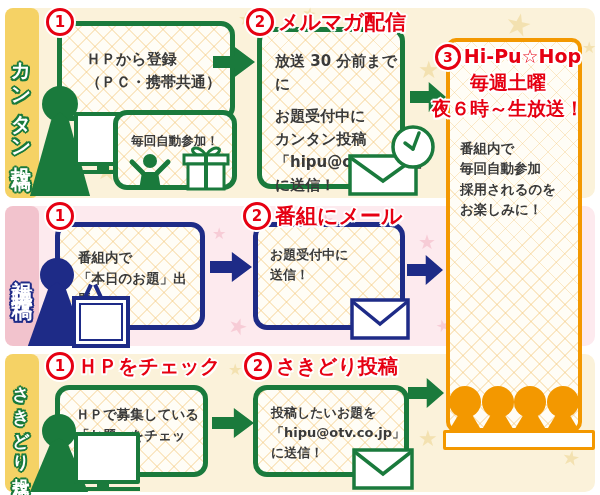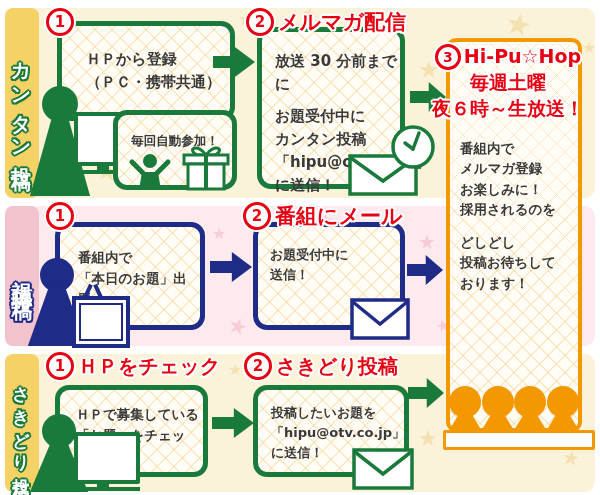--- a/index.html
+++ b/index.html
@@ -269,28 +269,23 @@
     <div class="l1">
       <span class="num-circle" style="width:20px;height:20px;font-size:14px">3</span>
       <span>Hi-Pu☆Hop</span>
     </div>
     <div>毎週土曜</div>
     <div>夜６時～生放送！</div>
   </div>
   <div class="goal-body">
     <div class="gp">
       <div>番組内で</div>
-      <div>メルマガ登録</div>
+      <div>毎回自動参加</div>
+      <div>採用されるのを</div>
       <div>お楽しみに！</div>
-      <div>採用されるのを</div>
-    </div>
-    <div class="gp">
-      <div>どしどし</div>
-      <div>投稿お待ちして</div>
-      <div>おります！</div>
     </div>
   </div>
   <div class="crowd">
     <div class="gperson">
         <div class="ghead"></div>
         <div class="gbody"></div>
       </div>
     <div class="gperson">
         <div class="ghead"></div>
         <div class="gbody"></div>

